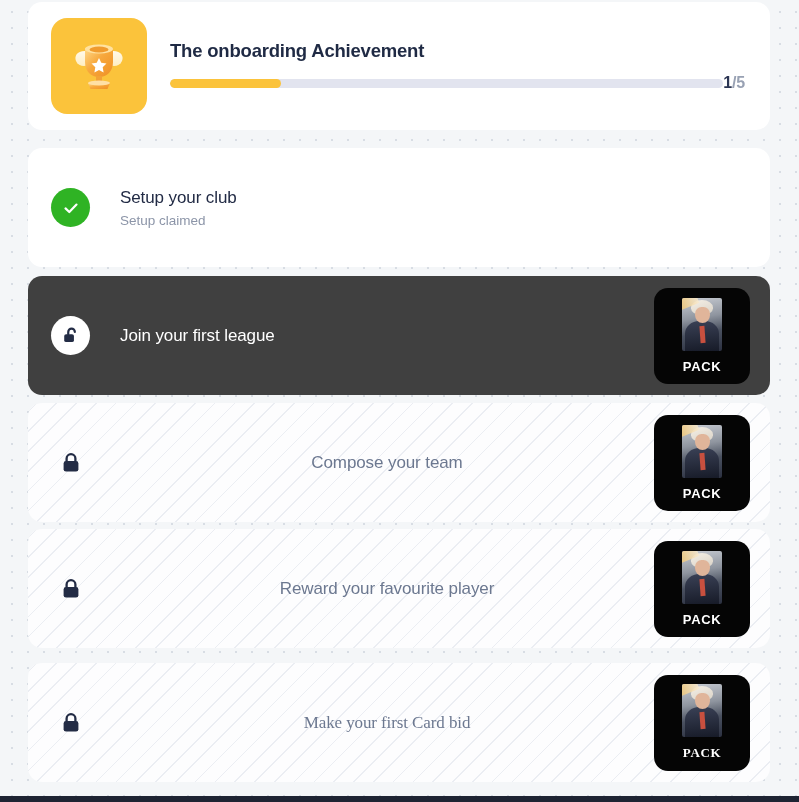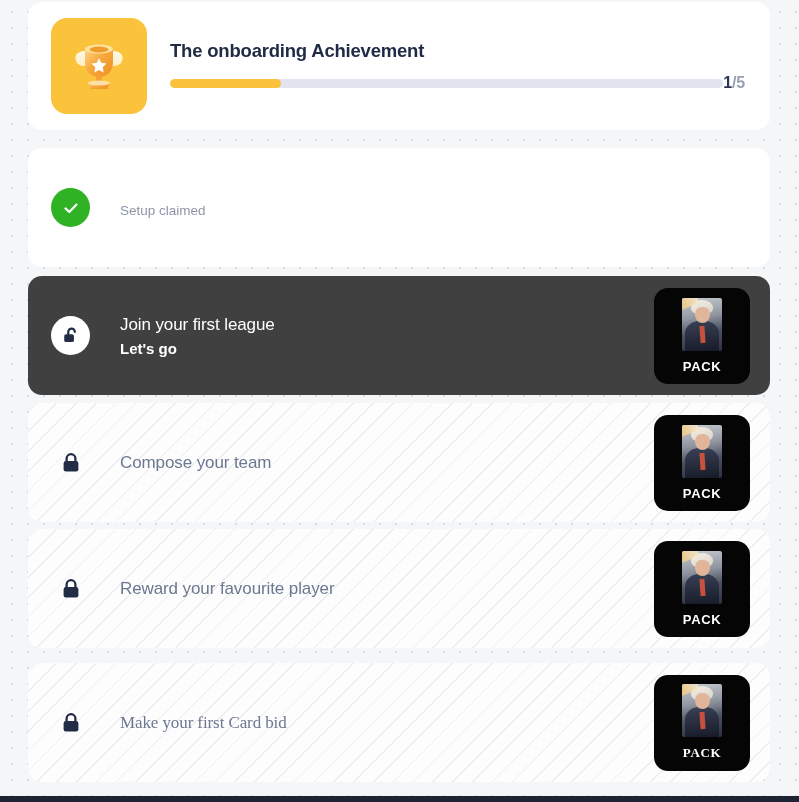--- a/index.html
+++ b/index.html
@@ -152,21 +152,21 @@
     flex: 1 1 auto;
     padding-left: 30px;
   }
 
   .task-title {
     font-size: 17px;
     letter-spacing: -0.1px;
   }
   .task.done .task-title { color: #222b45; }
   .task.active .task-title { color: #ffffff; font-weight: normal; }
-  .task.locked .task-title { color: #6c7890; }
+  .task.locked .task-title { color: #6c7890; text-align: center; }
 
   .task-sub {
     font-size: 13.5px;
     margin-top: 5px;
   }
   .task.done .task-sub { color: #8c95a8; }
   .task.active .task-sub { color: #ffffff; font-weight: bold; font-size: 15px; }
 
   
   .pack {
@@ -288,36 +288,36 @@
 
   <div class="task done" style="top:148px; height:119px;">
     <div class="task-icon">
       <div class="circle-icon green">
         <svg width="20" height="20" viewBox="0 0 20 20" aria-hidden="true">
           <path d="M4.5 10.4 L8.3 14 L15.5 6.6" fill="none" stroke="#ffffff" stroke-width="2.2" stroke-linecap="round" stroke-linejoin="round"></path>
         </svg>
       </div>
     </div>
     <div class="task-text">
+      <div class="task-title">Setup your club</div>
       <div class="task-sub">Setup claimed</div>
     </div>
   </div>
 
   <div class="task active" style="top:276px; height:119px;">
     <div class="task-icon">
       <div class="circle-icon white">
         <svg width="22" height="22" viewBox="0 0 24 24" aria-hidden="true">
           <path d="M9 10 V7.6 a3.6 3.6 0 0 1 7.2 0" fill="none" stroke="#232c45" stroke-width="2.4" stroke-linecap="round"></path>
           <rect x="4.6" y="10" width="10.6" height="8.6" rx="2.1" fill="#232c45"></rect>
         </svg>
       </div>
     </div>
     <div class="task-text">
       <div class="task-title">Join your first league</div>
-      <div class="task-sub">Let's go</div>
     </div>
     <div class="pack">
       <div class="pack-photo">
         <div class="suit"></div>
         <div class="hair"></div>
         <div class="face"></div>
         <div class="tie"></div>
         <div class="glare"></div>
       </div>
       <div class="pack-label">PACK</div>

